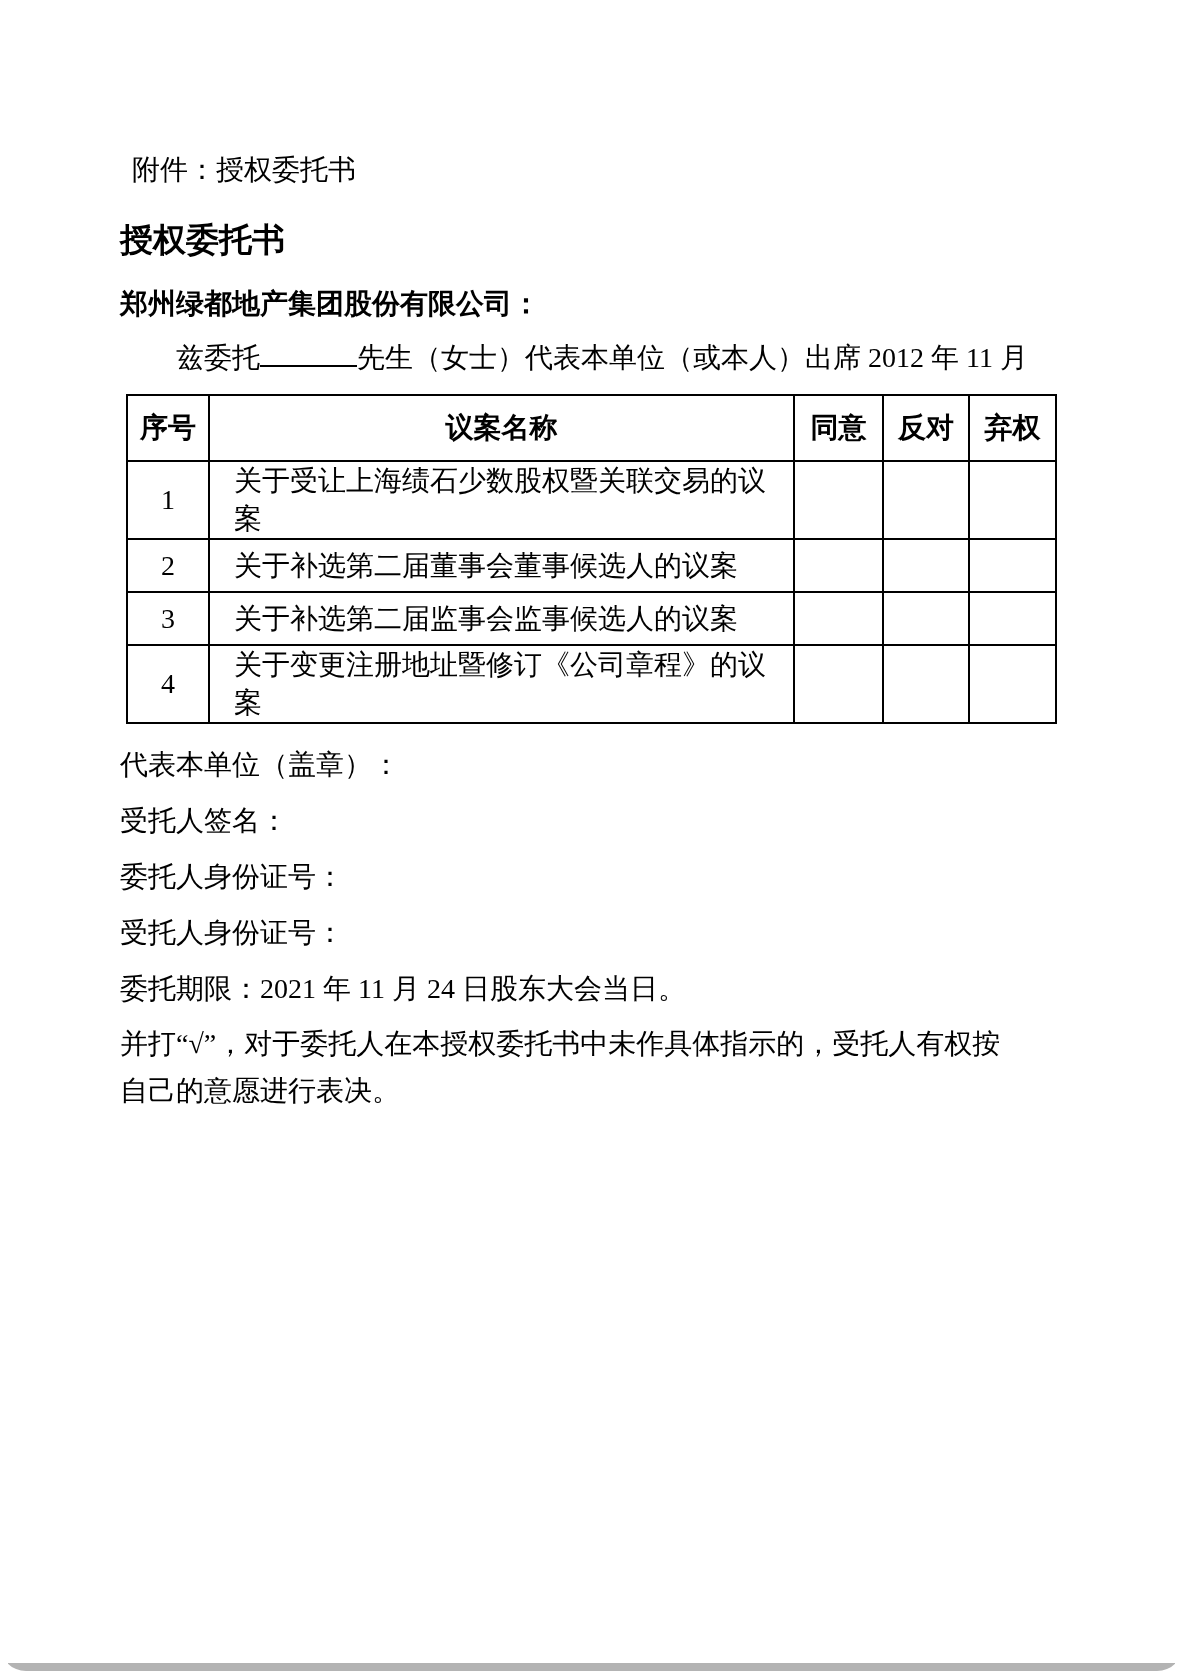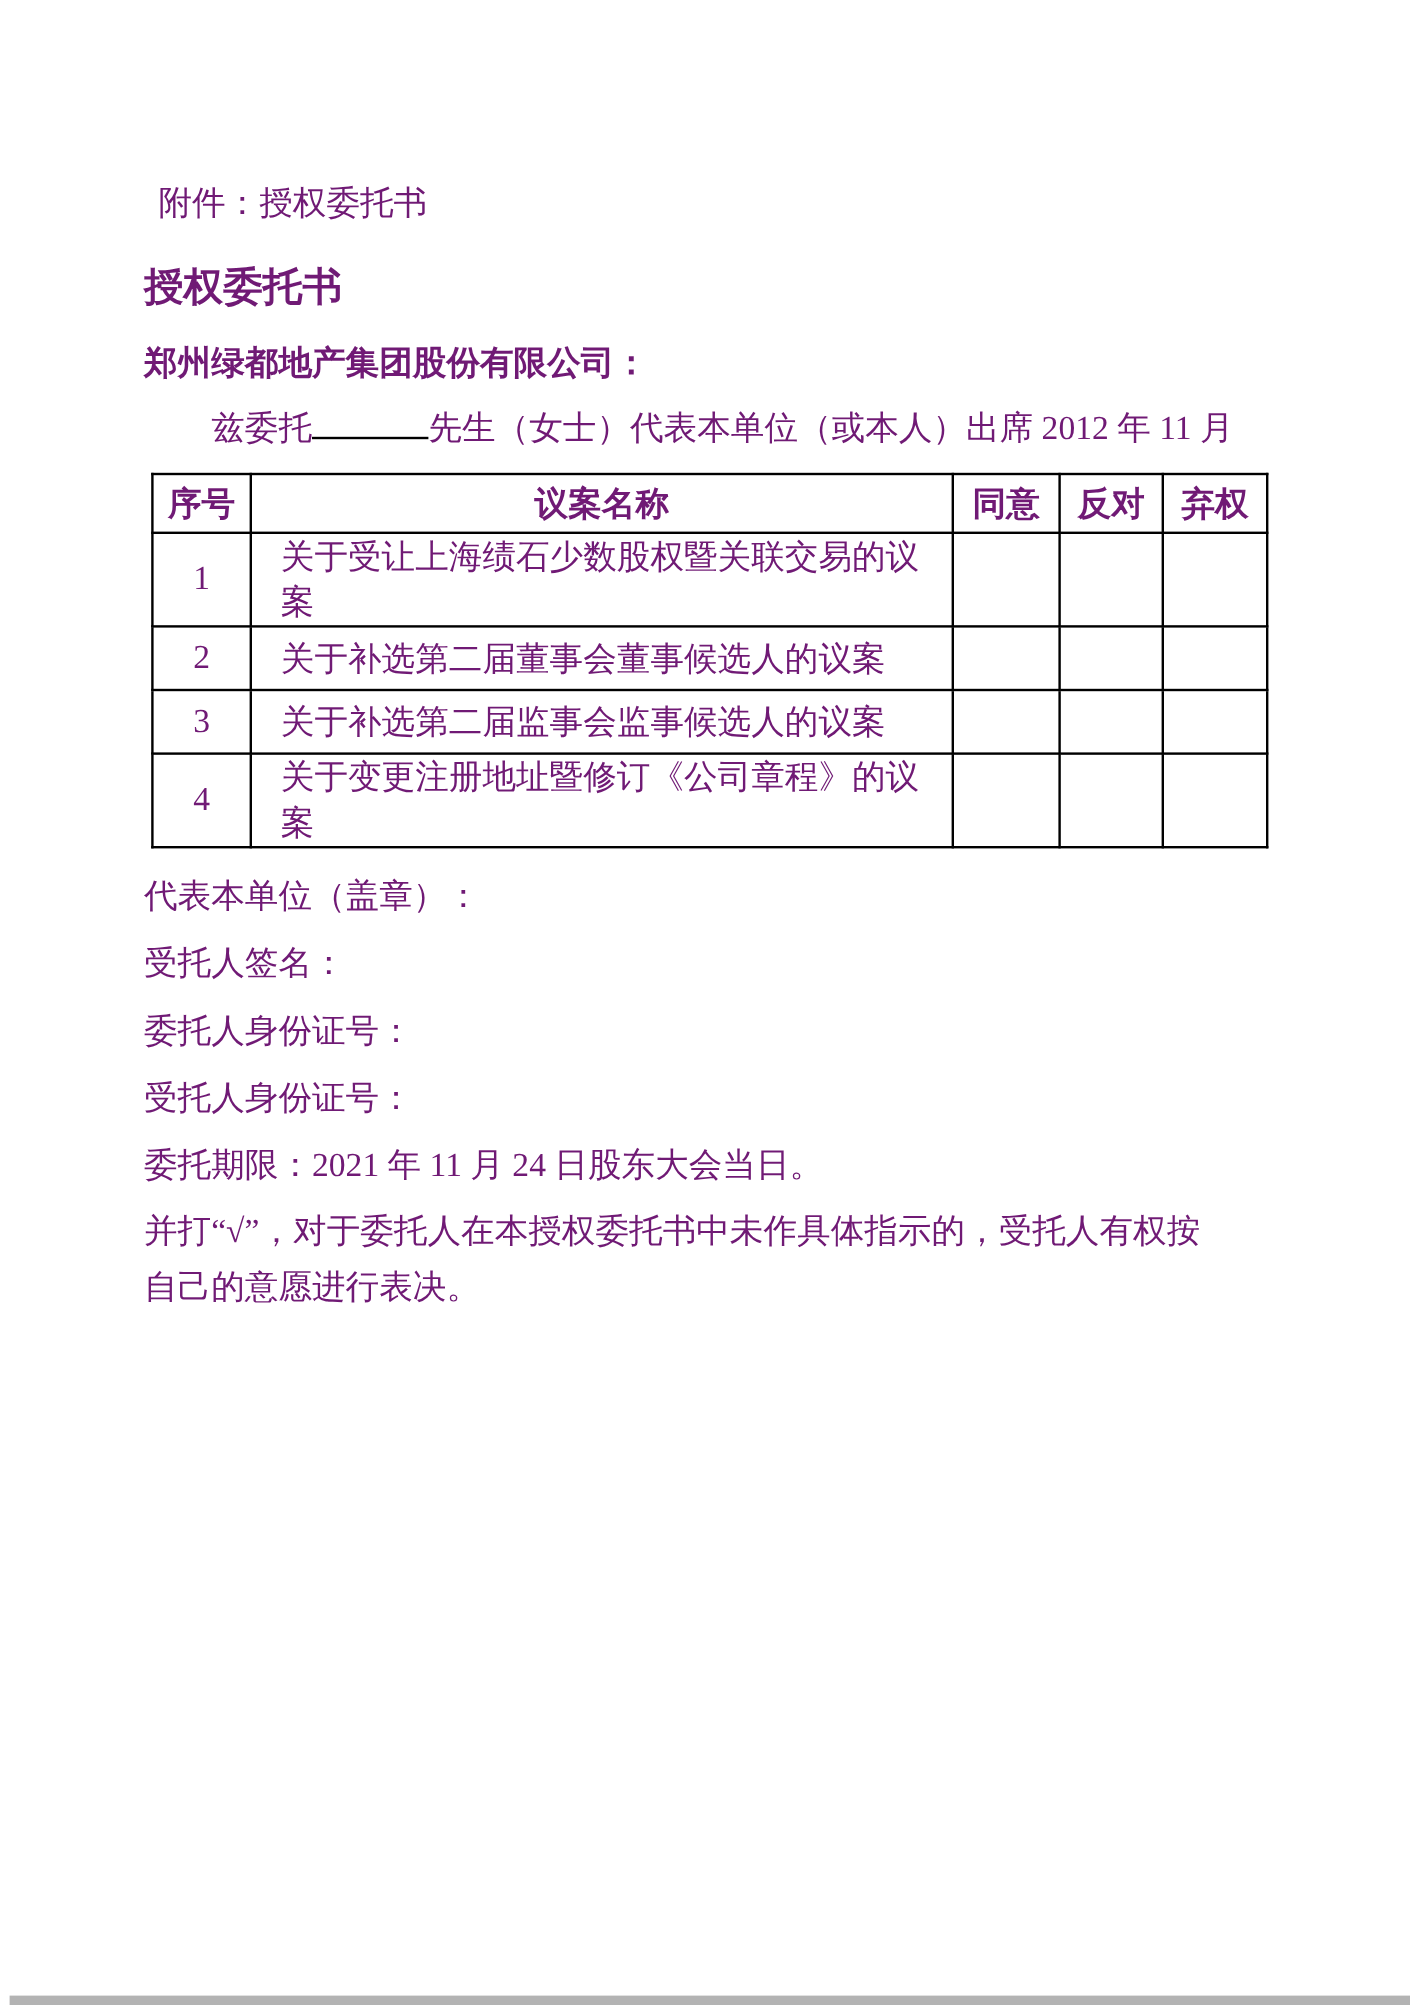--- a/index.html
+++ b/index.html
@@ -4,21 +4,22 @@
 <style>
   * { margin: 0; padding: 0; box-sizing: border-box; }
   html, body { background: #ffffff; }
   .page {
     position: relative;
     width: 1183px;
     height: 1671px;
     background: #ffffff;
     overflow: hidden;
     font-family: "Liberation Serif", "DejaVu Serif", serif;
-    color: #701a75;
+    color: #000000;
+    border-radius: 26px;
   }
   .content {
     padding: 152px 150px 0 120px;
   }
   .attachment {
     font-size: 28px;
     line-height: 36px;
     margin-left: 12px;
     margin-bottom: 32px;
   }
@@ -60,21 +61,21 @@
   table.vote-table col.c-v2   { width: 86px; }
   table.vote-table col.c-v3   { width: 87px; }
   table.vote-table th, table.vote-table td {
     border: 2px solid #000;
     font-size: 28px;
     vertical-align: middle;
   }
   table.vote-table th {
     font-weight: bold;
     text-align: center;
-    height: 49px;
+    height: 66px;
   }
   table.vote-table td { height: 53px; }
   td.cell-no { text-align: center; }
   td.cell-name { text-align: left; padding-left: 24px; }
   .sig-block { margin-top: 24px; }
   .sig-line {
     font-size: 28px;
     line-height: 34px;
     margin-bottom: 22px;
   }

